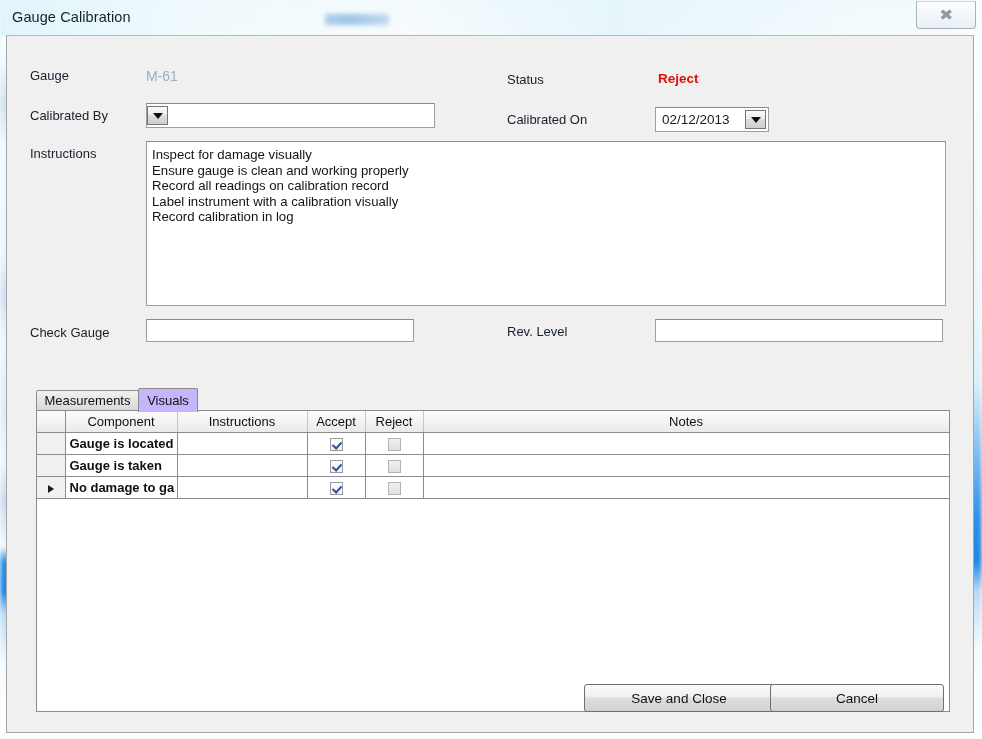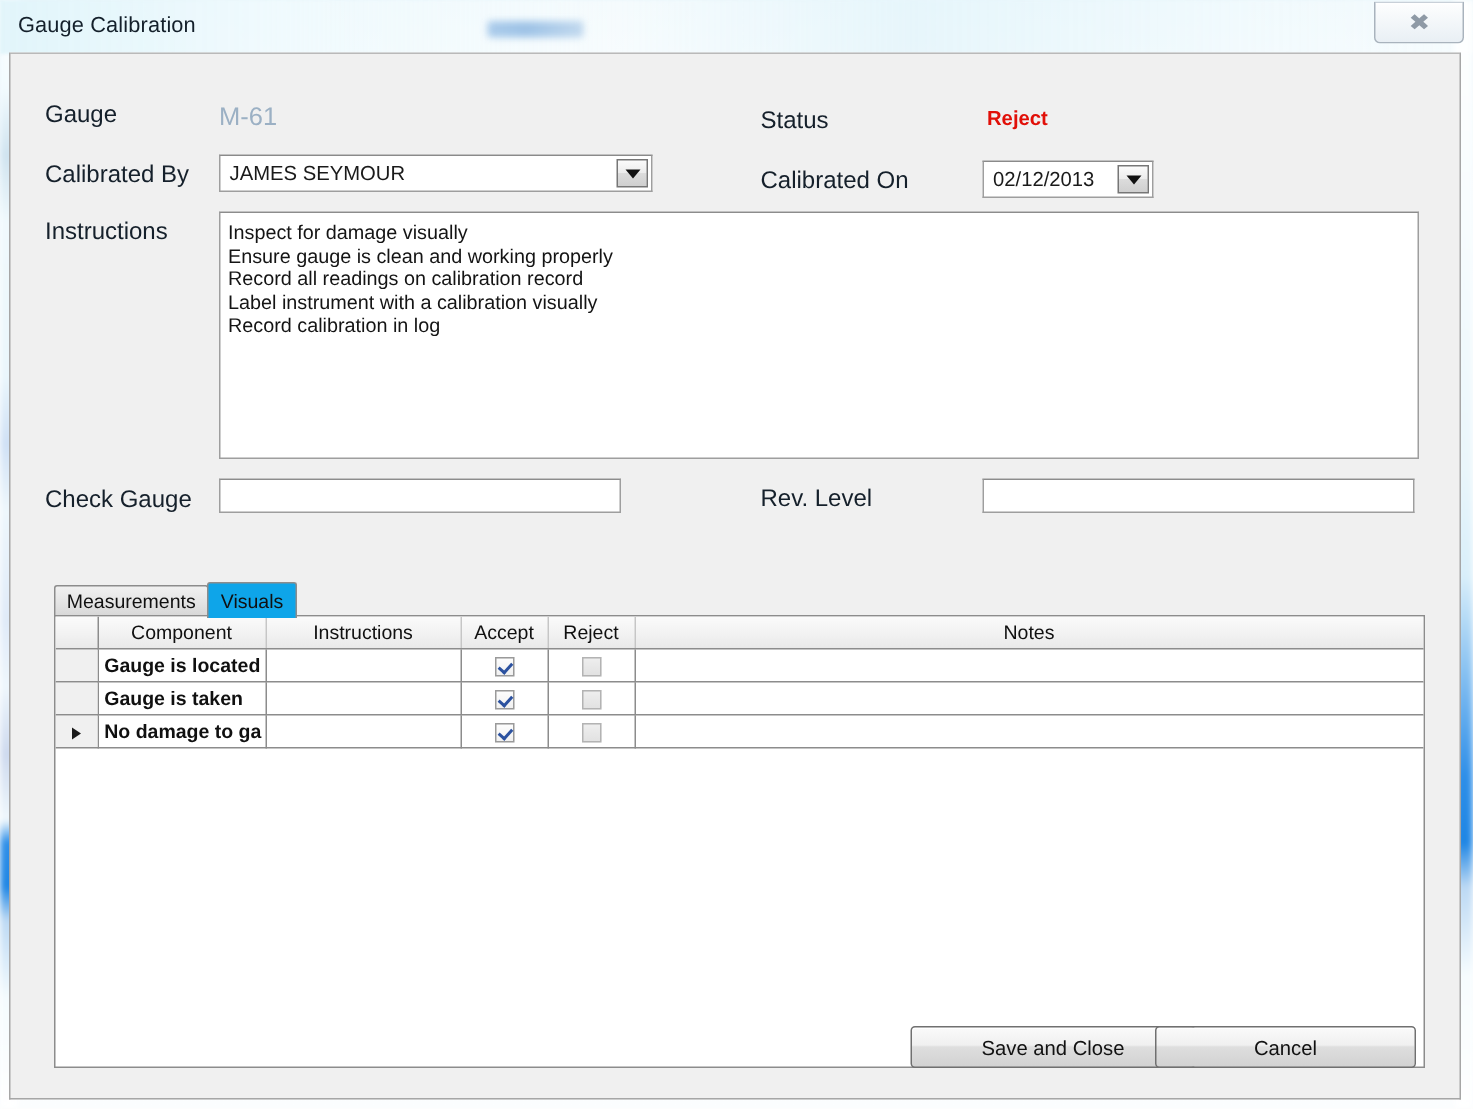--- a/index.html
+++ b/index.html
@@ -128,27 +128,27 @@
     height: 698px;
     background: #f0f0f0;
     border: 1px solid #a6a6a6;
     border-top-color: #b9b9b9;
     box-sizing: border-box;
   }
 
   
   .lbl {
     position: absolute;
-    font-size: 16px;
+    font-size: 13px;
     color: #15202b;
     white-space: nowrap;
   }
   .ro-value {
     position: absolute;
-    font-size: 17px;
+    font-size: 14px;
     color: #9bb0c4;
     white-space: nowrap;
   }
   .status-value {
     position: absolute;
     font-size: 13.5px;
     font-weight: bold;
     color: #e10f08;
     white-space: nowrap;
   }
@@ -233,21 +233,21 @@
     display: flex;
     align-items: center;
     justify-content: center;
     cursor: pointer;
     border-radius: 2px 2px 0 0;
     text-align: center;
   }
   .tab.active {
     top: 0;
     height: 24px;
-    background: #0ea5e9;
+    background: #c4b5fd;
     border-color: #8c8c8c;
     z-index: 3;
   }
 
   
   .grid {
     position: absolute;
     left: 29px;
     top: 374px;
     width: 914px;
@@ -373,21 +373,20 @@
     <div class="client">
 
       <div class="lbl" style="left:23px; top:32px;">Gauge</div>
       <div class="ro-value" style="left:139px; top:32px;">M-61</div>
 
       <div class="lbl" style="left:500px; top:36px;">Status</div>
       <div class="status-value" style="left:651px; top:35px;">Reject</div>
 
       <div class="lbl" style="left:23px; top:72px;">Calibrated By</div>
       <div class="combo" style="left:139px; top:67px; width:289px; height:25px;">
-        <span class="combo-text">JAMES SEYMOUR</span>
         <span class="combo-btn">
           <span class="caret-down"></span>
         </span>
       </div>
 
       <div class="lbl" style="left:500px; top:76px;">Calibrated On</div>
       <div class="combo" style="left:648px; top:71px; width:114px; height:25px;">
         <span class="combo-text">02/12/2013</span>
         <span class="combo-btn">
           <span class="caret-down"></span>
@@ -474,21 +473,21 @@
               </td>
               <td class="center">
                 <span class="cb off"></span>
               </td>
               <td class="plain"></td>
             </tr>
           </tbody>
         </table>
       </div>
 
-      <div class="btn" style="left:600px; top:648px; width:190px; height:28px;">
+      <div class="btn" style="left:577px; top:648px; width:190px; height:28px;">
         <span>Save and Close</span>
       </div>
       <div class="btn" style="left:763px; top:648px; width:174px; height:28px;">
         <span>Cancel</span>
       </div>
 
     </div>
   </div>
 </div>
 

